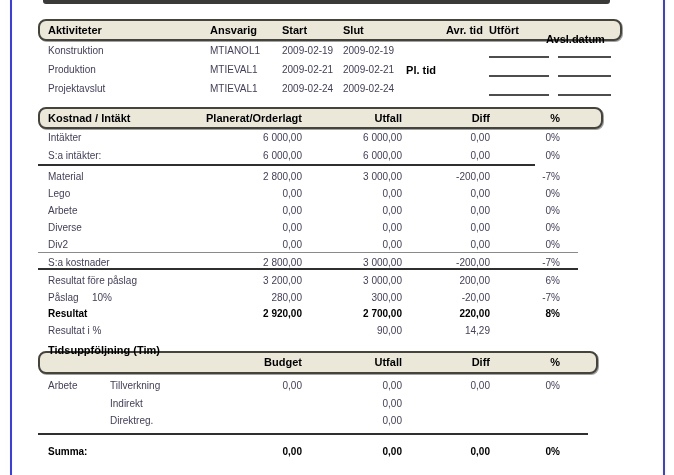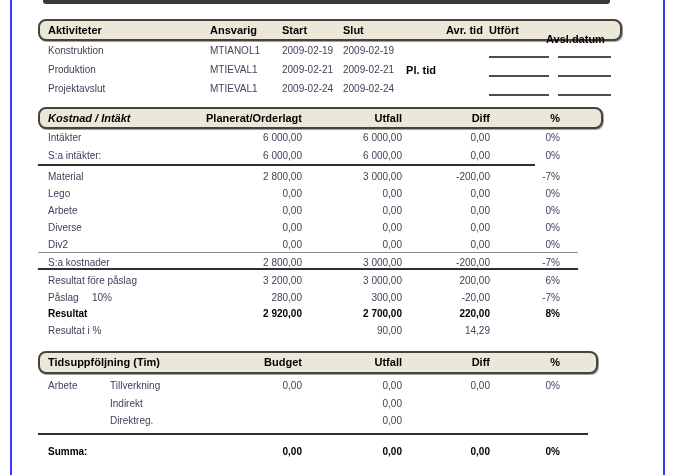--- a/index.html
+++ b/index.html
@@ -83,21 +83,21 @@
     <div class="fill-line" style="top:56px;left:489px;width:60px;"></div>
     <div class="fill-line" style="top:56px;left:558px;width:53px;"></div>
     <div class="fill-line" style="top:75px;left:489px;width:60px;"></div>
     <div class="fill-line" style="top:75px;left:558px;width:53px;"></div>
     <div class="fill-line" style="top:94px;left:489px;width:60px;"></div>
     <div class="fill-line" style="top:94px;left:558px;width:53px;"></div>
   </div>
 
   <div>
     <div class="hbox" style="top:107px;width:565px;"></div>
-    <span class="htxt" style="left:48px;top:107px;font-style:italic;">Kostnad / Intäkt</span>
+    <span class="htxt" style="left:48px;top:107px;">Kostnad / Intäkt</span>
     <span class="htxt c-plan" style="top:107px;">Planerat/Orderlagt</span>
     <span class="htxt c-utf" style="top:107px;">Utfall</span>
     <span class="htxt c-diff" style="top:107px;">Diff</span>
     <span class="htxt c-pct" style="top:107px;">%</span>
 
     <div class="row" style="top:131px;">
       <span class="cl">Intäkter</span>
       <span class="c-plan">6 000,00</span>
       <span class="c-utf">6 000,00</span>
       <span class="c-diff">0,00</span>
@@ -183,21 +183,21 @@
     <div class="row" style="top:324px;">
       <span class="cl">Resultat i %</span>
       <span class="c-utf">90,00</span>
       <span class="c-diff">14,29</span>
       <span class="c-pct"></span>
     </div>
   </div>
 
   <div>
     <div class="hbox" style="top:351px;width:560px;height:23px;"></div>
-    <span class="htxt" style="left:48px;top:351px;text-align:right;">Tidsuppföljning (Tim)</span>
+    <span class="htxt" style="left:48px;top:339px;text-align:right;">Tidsuppföljning (Tim)</span>
     <span class="htxt c-plan" style="top:351px;">Budget</span>
     <span class="htxt c-utf" style="top:351px;">Utfall</span>
     <span class="htxt c-diff" style="top:351px;">Diff</span>
     <span class="htxt c-pct" style="top:351px;">%</span>
 
     <div class="row" style="top:379px;">
       <span class="cg">Arbete</span>
       <span class="cn">Tillverkning</span>
       <span class="c-plan">0,00</span>
       <span class="c-utf">0,00</span>

